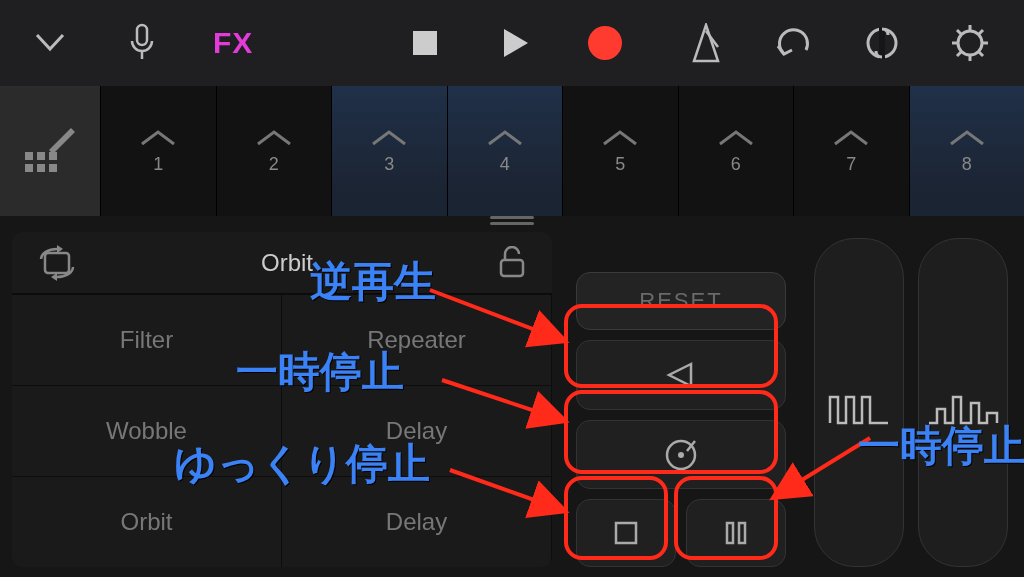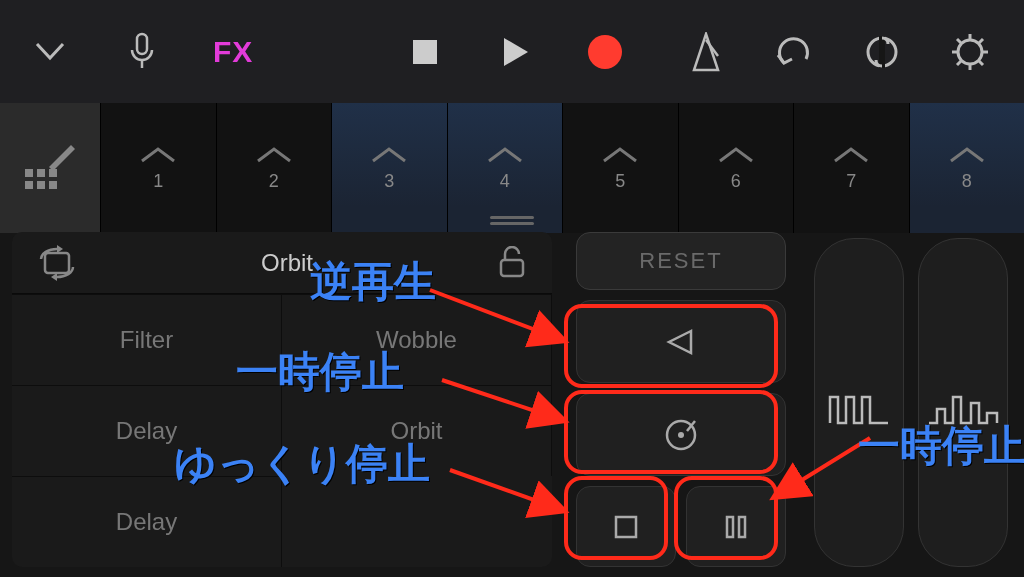--- a/index.html
+++ b/index.html
@@ -8,21 +8,21 @@
     height: 577px;
     background: #161616;
     font-family: -apple-system, "Helvetica Neue", Arial, sans-serif;
     color: #aaa;
     overflow: hidden;
     position: relative;
   }
 
   
   .toolbar {
-    height: 103px;
+    height: 86px;
     background: #1f1f22;
     display: flex;
     align-items: center;
     padding: 4px 10px;
     gap: 12px;
   }
   .toolbar .cell {
     width: 90px;
     height: 82px;
     display: flex;
@@ -170,20 +170,21 @@
     height: 58px;
     background: #232323;
     border: 1px solid #3a3a3a;
     border-radius: 14px;
     color: #6a6a6a;
     font-size: 22px;
     letter-spacing: 2px;
     display: flex;
     align-items: center;
     justify-content: center;
+    margin-top: 40px;
   }
   .pad {
     flex: 1;
     background: #202020;
     border: 1px solid #333;
     border-radius: 14px;
     display: flex;
     align-items: center;
     justify-content: center;
   }
@@ -397,20 +398,21 @@
       <div class="title">Orbit</div>
       <div class="lock">
         <svg width="30" height="34" viewBox="0 0 30 34">
           <path d="M8 14 V8 a7 7 0 0 1 14 0" fill="none" stroke="#888" stroke-width="2.5"></path>
           <rect x="4" y="14" width="22" height="16" rx="3" fill="none" stroke="#888" stroke-width="2.5"></rect>
         </svg>
       </div>
     </div>
     <div class="fx-grid">
       <div class="item">Filter</div>
+      <div class="item">Repeater</div>
       <div class="item">Wobble</div>
       <div class="item">Delay</div>
       <div class="item">Orbit</div>
       <div class="item">Delay</div>
     </div>
   </div>
 
   <div class="midcol">
     <div class="reset-btn">RESET</div>
     <div class="pad">

